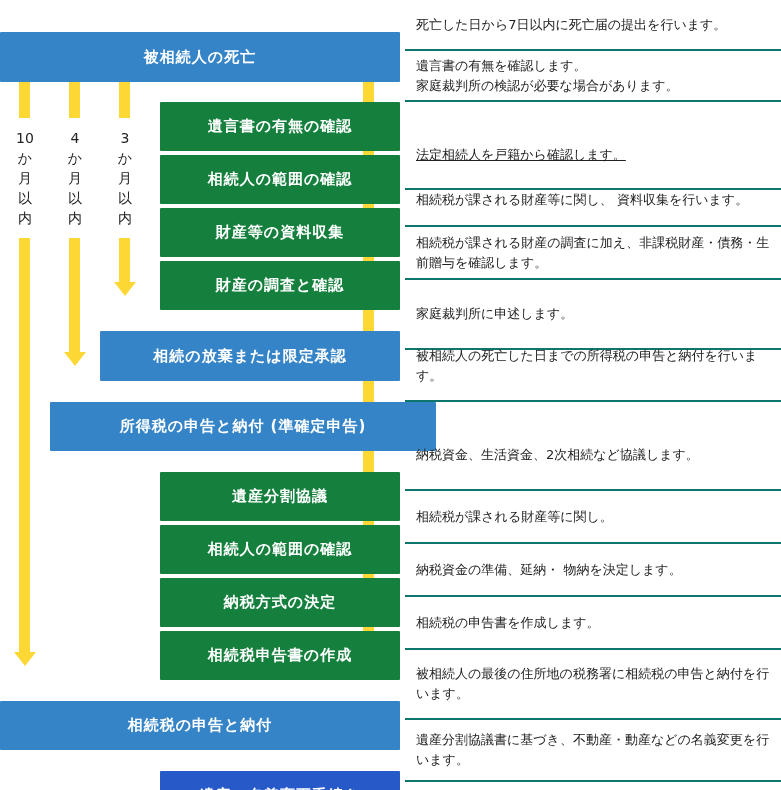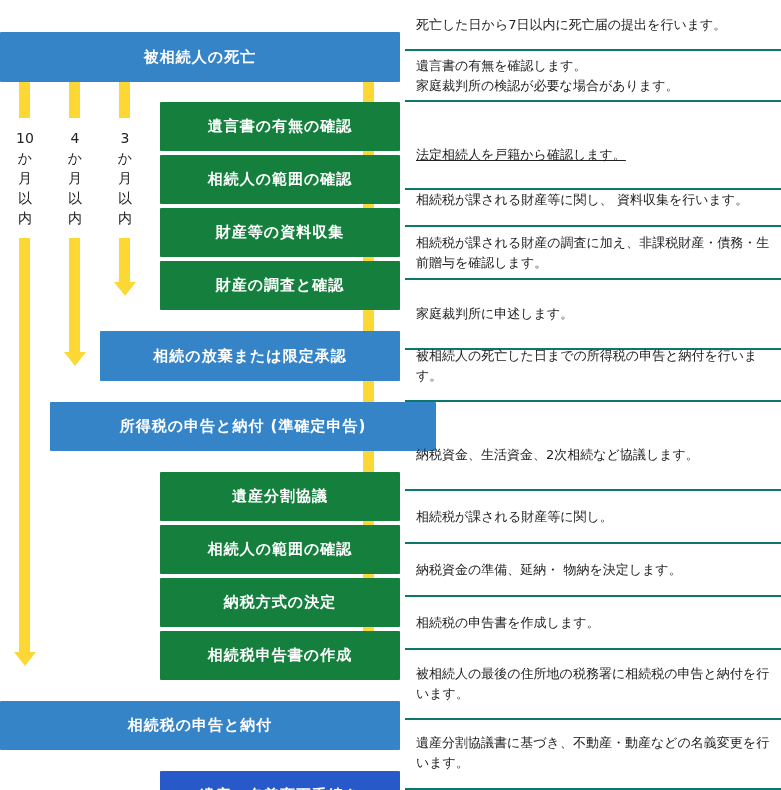--- a/index.html
+++ b/index.html
@@ -82,13 +82,13 @@
 <div class="desc" style="top:122px; height:68px;text-decoration:underline;">法定相続人を戸籍から確認します。</div>
 <div class="desc" style="top:174px; height:53px;">相続税が課される財産等に関し、 資料収集を行います。</div>
 <div class="desc" style="top:227px; height:53px;">相続税が課される財産の調査に加え、非課税財産・債務・生前贈与を確認します。</div>
 <div class="desc" style="top:280px; height:70px;">家庭裁判所に申述します。</div>
 <div class="desc" style="top:332px; height:70px;">被相続人の死亡した日までの所得税の申告と納付を行います。</div>
 <div class="desc" style="top:420px; height:71px;">納税資金、生活資金、2次相続など協議します。</div>
 <div class="desc" style="top:491px; height:53px;">相続税が課される財産等に関し。</div>
 <div class="desc" style="top:544px; height:53px;">納税資金の準備、延納・ 物納を決定します。</div>
 <div class="desc" style="top:597px; height:53px;">相続税の申告書を作成します。</div>
 <div class="desc" style="top:650px; height:70px;">被相続人の最後の住所地の税務署に相続税の申告と納付を行います。</div>
-<div class="desc" style="top:720px; height:70px;font-family:Liberation Mono, monospace;">遺産分割協議書に基づき、不動産・動産などの名義変更を行います。</div>
+<div class="desc" style="top:720px; height:62px;">遺産分割協議書に基づき、不動産・動産などの名義変更を行います。</div>
 
 </body></html>

